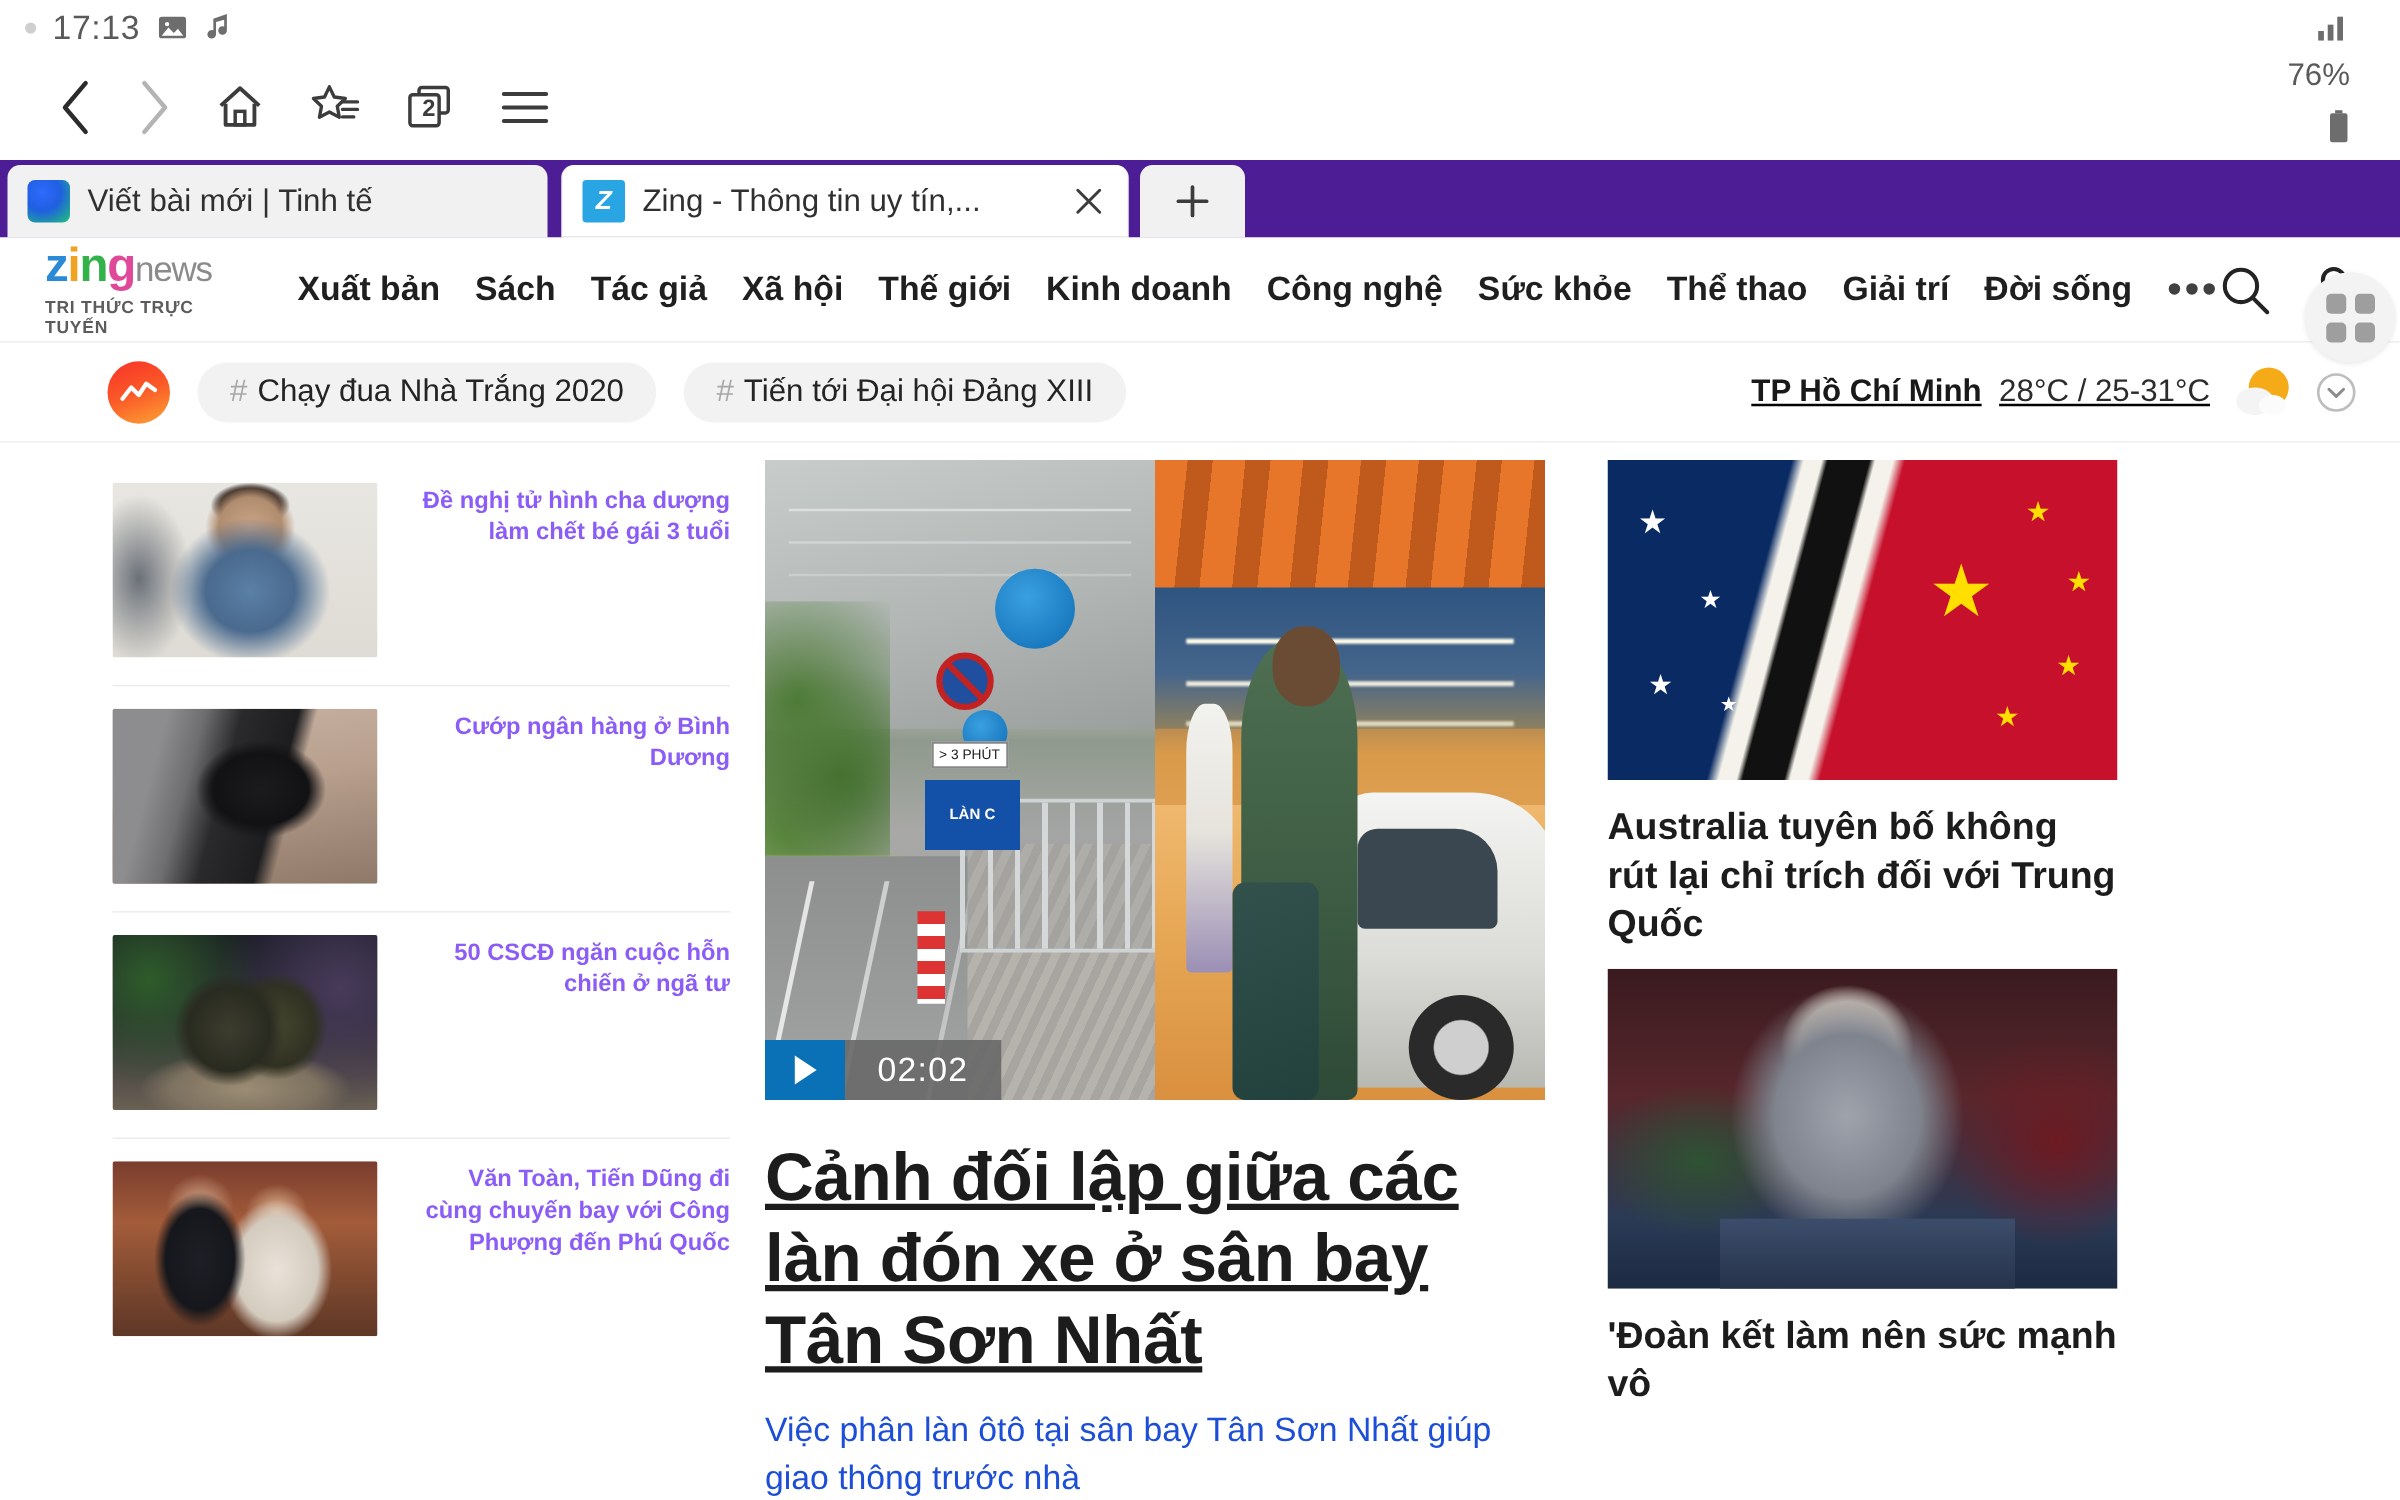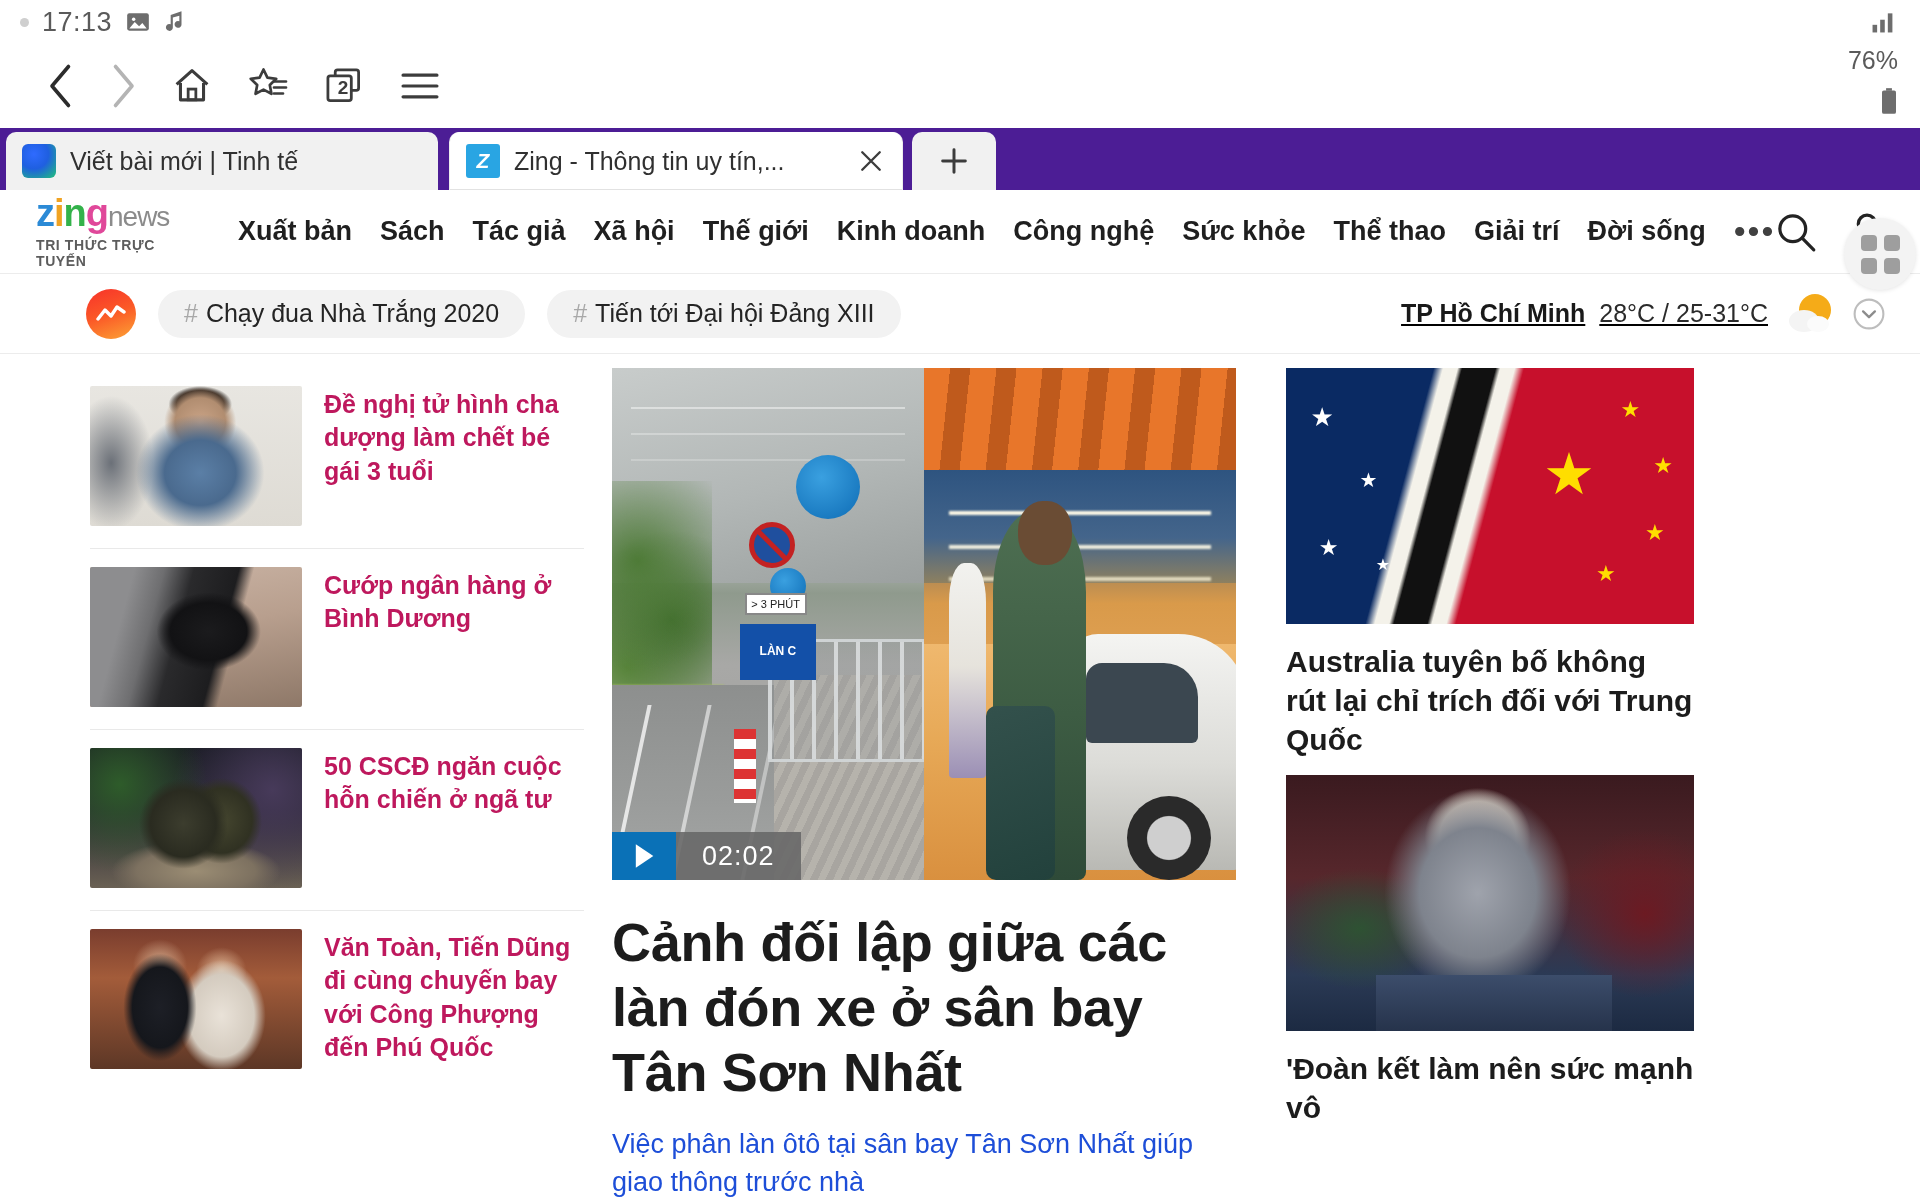--- a/index.html
+++ b/index.html
@@ -7,21 +7,21 @@
     width: 1920px; height: 1200px;
     background: #ffffff;
     font-family: "Liberation Sans", sans-serif;
     overflow: hidden;
   }
 
   
   .statusbar {
     height: 44px; width: 100%;
     display: flex; align-items: center;
-    padding: 0 22px 0 20px;
+    padding: 0 40px 0 20px;
     background: #ffffff;
     color: #6d6d6d;
   }
   .sb-left { display: flex; align-items: center; gap: 13px; }
   .sb-dot { width: 9px; height: 9px; border-radius: 50%; background: #cfcfcf; }
   .sb-time { font-size: 27px; color: #5a5a5a; letter-spacing: .5px; }
   .sb-right { margin-left: auto; display: flex; align-items: flex-end; gap: 12px; flex-direction: column; }
   .sb-batt-txt { font-size: 25px; color: #5a5a5a; }
   svg { display: block; }
 
@@ -150,22 +150,22 @@
   .col-mid { width: 624px; flex: none; }
   .col-right { width: 408px; flex: none; margin-left: 22px; }
 
   .li-item { display: flex; gap: 22px; padding: 18px 0 22px 0; }
   .li-item + .li-item { border-top: 1px solid #e9e9e9; }
   .li-thumb {
     width: 212px; height: 140px; flex: none;
     border-radius: 2px; overflow: hidden; position: relative;
   }
   .li-title {
-    font-size: 25px; line-height: 1.33; color: #be185d;
-    font-weight: 700; padding-top: 2px;
+    font-size: 19px; line-height: 1.33; color: #8b5cf6;
+    font-weight: 700; padding-top: 2px; text-align: right;
   }
 
   .hero-media {
     width: 100%; height: 512px; position: relative;
     overflow: hidden; background: #9aa;
   }
   .video-badge {
     position: absolute; left: 0; bottom: 0; height: 48px;
     display: flex; align-items: stretch;
   }
@@ -173,21 +173,21 @@
     width: 64px; background: #0a71b7;
     display: flex; align-items: center; justify-content: center;
   }
   .vb-time {
     background: rgba(102,102,102,.88); color: #fff;
     font-size: 27px; display: flex; align-items: center;
     padding: 16px 26px; letter-spacing: 1px;
   }
   .hero-title {
     font-size: 54px; line-height: 1.2; font-weight: 700;
-    color: #1c1c1c; margin: 30px 0 0 0; letter-spacing: -.3px;
+    color: #1c1c1c; margin: 30px 0 0 0; letter-spacing: -.3px; text-decoration: underline;
   }
   .hero-sum {
     font-size: 27px; line-height: 1.4; color: #1d4ed8; margin-top: 22px;
   }
 
   .rc-card { margin-bottom: 16px; }
   .rc-media { width: 100%; height: 256px; overflow: hidden; position: relative; }
   .rc-title {
     font-size: 30px; line-height: 1.3; font-weight: 700;
     color: #1c1c1c; margin-top: 18px;

